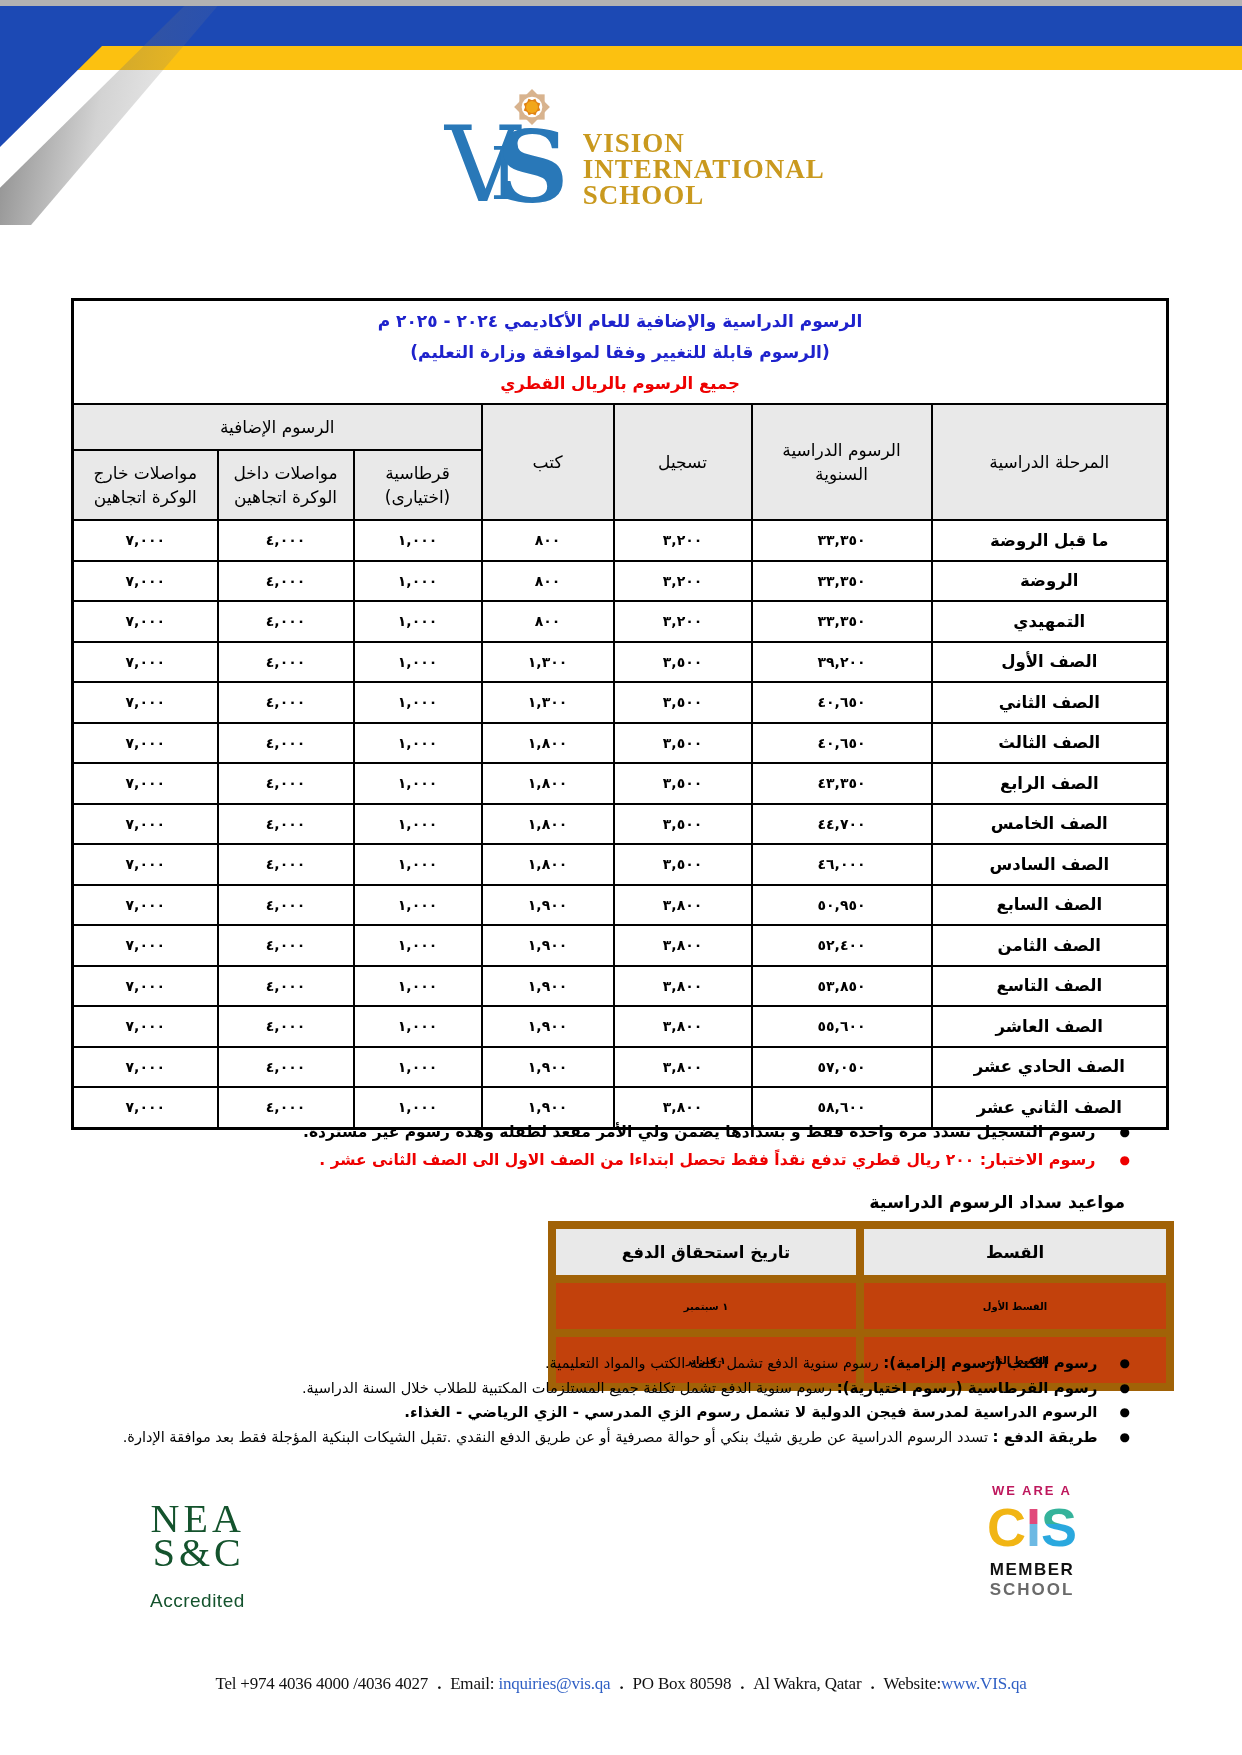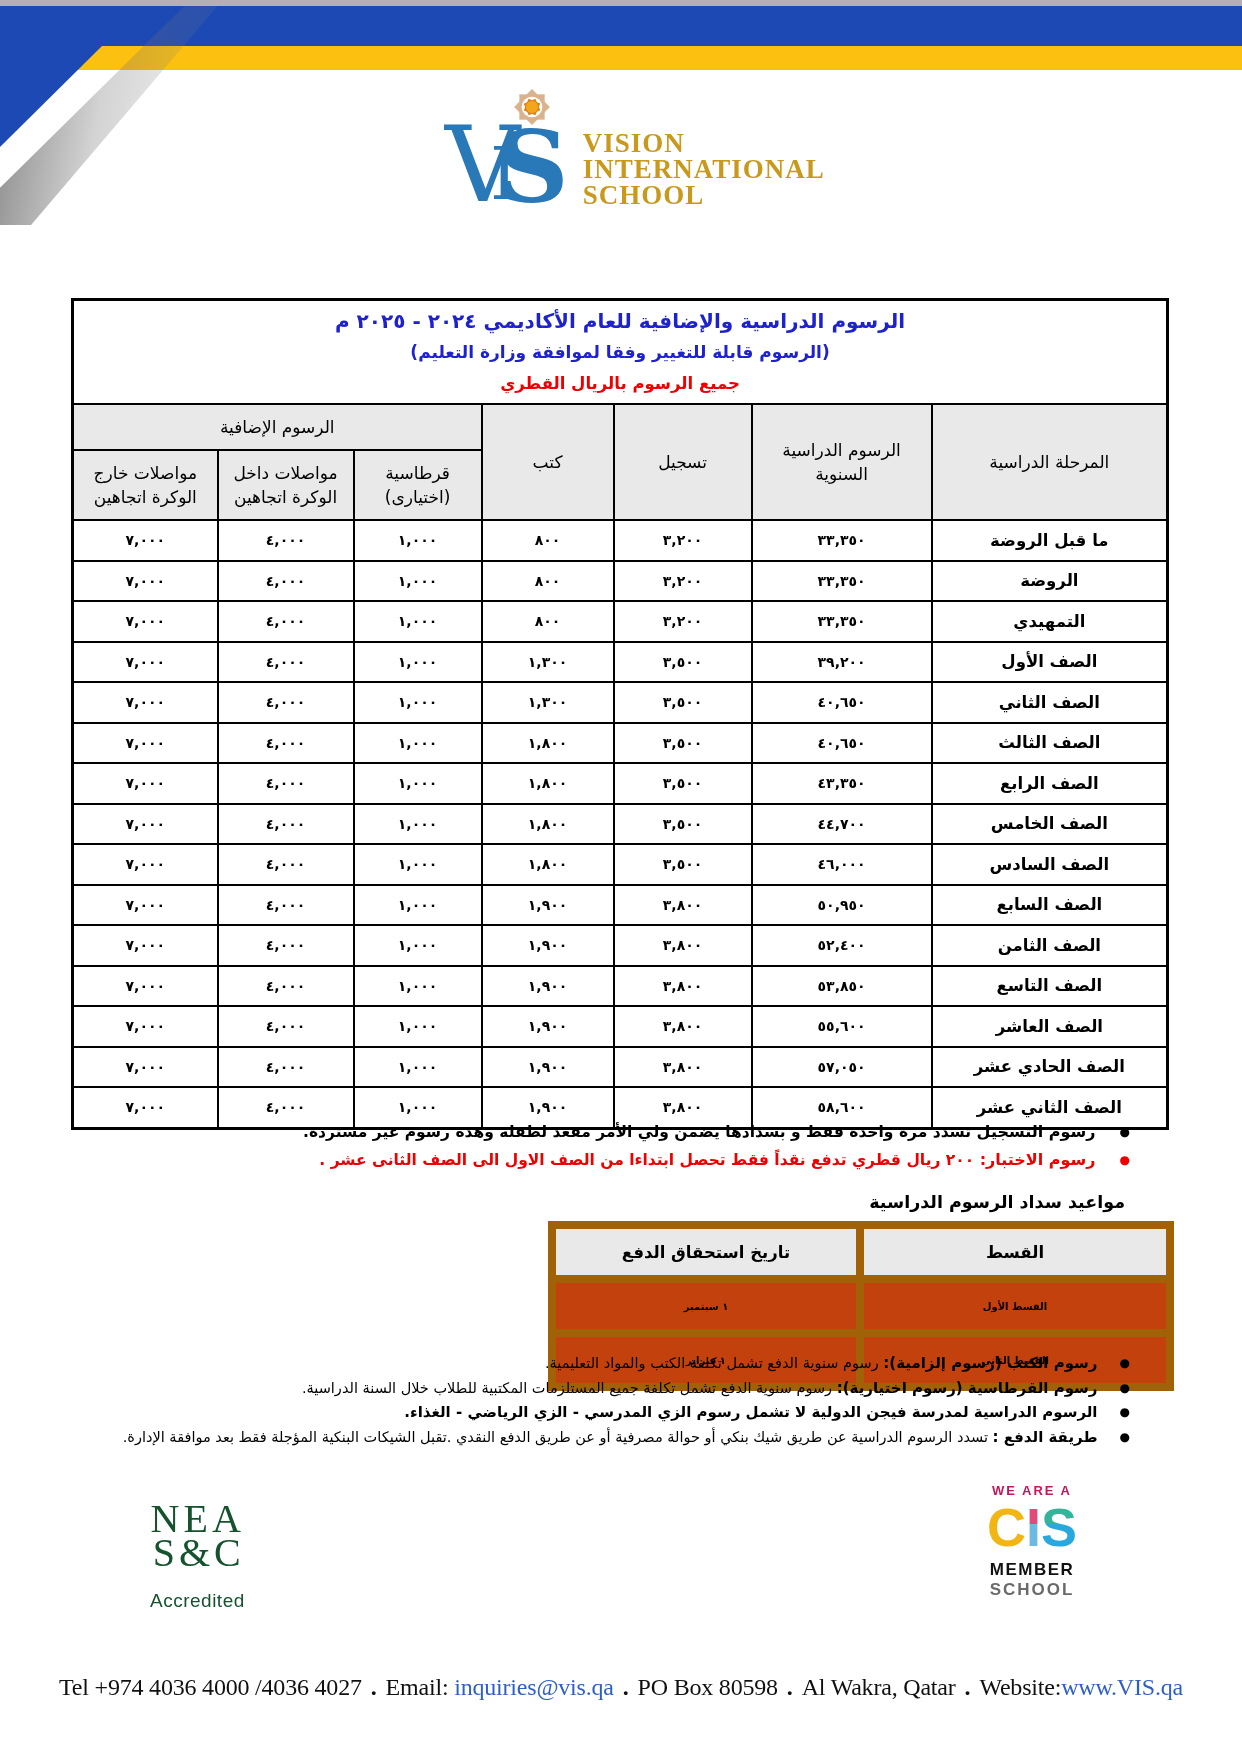--- a/index.html
+++ b/index.html
@@ -27,21 +27,21 @@
   .wordmark{margin-left:14px;margin-top:46px;color:#c9991e;font-family:"Liberation Serif",serif;
             font-weight:700;font-size:27px;line-height:26px;letter-spacing:1px;}
 
   
   .fees-wrap{position:absolute;left:71px;top:298px;width:1095px;}
   table{border-collapse:collapse;table-layout:fixed;width:100%;direction:rtl;}
   .fees-table td,.fees-table th{border:2px solid #000;text-align:center;vertical-align:middle;
         font-family:"DejaVu Sans",sans-serif;}
   .fees-table{border:3px solid #000;}
   .title-cell{height:98px;background:#fff;padding:2px 0;}
-  .t1{color:#1e22cc;font-weight:bold;font-size:20px;line-height:32px;}
+  .t1{color:#1e22cc;font-weight:bold;font-size:17px;line-height:32px;}
   .t2{color:#1e22cc;font-weight:bold;font-size:17px;line-height:31px;}
   .t3{color:#ee0000;font-weight:bold;font-size:16.5px;line-height:31px;}
   .fees-table th{background:#e9e9e9;font-weight:normal;font-size:17px;line-height:24px;}
   .hrow1 th{height:42px;}
   .hrow2 th{height:66px;}
   .fees-table tbody td{height:36.5px;background:#fff;font-weight:bold;}
   td.num{font-size:14px;letter-spacing:1.5px;}
   td.stage{font-size:16.5px;}
 
   
@@ -75,21 +75,21 @@
   .cis-tag{color:#be185d;font-size:13px;letter-spacing:2px;font-weight:bold;}
   .cis-letters{font-size:54px;font-weight:900;line-height:54px;margin-top:2px;}
   .cis-c{color:#f1b514;}
   .cis-i{background:linear-gradient(#e14a7b 45%,#6cb9e3 45%);-webkit-background-clip:text;background-clip:text;color:transparent;}
   .cis-s{background:linear-gradient(#35b39b 45%,#2aa8de 45%);-webkit-background-clip:text;background-clip:text;color:transparent;}
   .cis-member{font-size:17px;font-weight:900;color:#111;letter-spacing:1.5px;margin-top:6px;}
   .cis-school{font-size:17px;font-weight:600;color:#6a6a6a;letter-spacing:2px;}
 
   
   .footer{position:absolute;left:0;top:1674px;width:1242px;text-align:center;
-          font-family:"Liberation Serif",serif;font-size:24px;color:#101010;letter-spacing:-.2px;}
+          font-family:"Liberation Serif",serif;font-size:17px;color:#101010;letter-spacing:-.2px;}
   .footer .sep{font-weight:bold;margin:0 9px;}
   .footer a{color:#2f5fc4;text-decoration:none;}
 </style>
 </head>
 <body>
 
 <div id="page">
 
   <div class="top-strip"></div>
   <div class="blue-band"></div>

